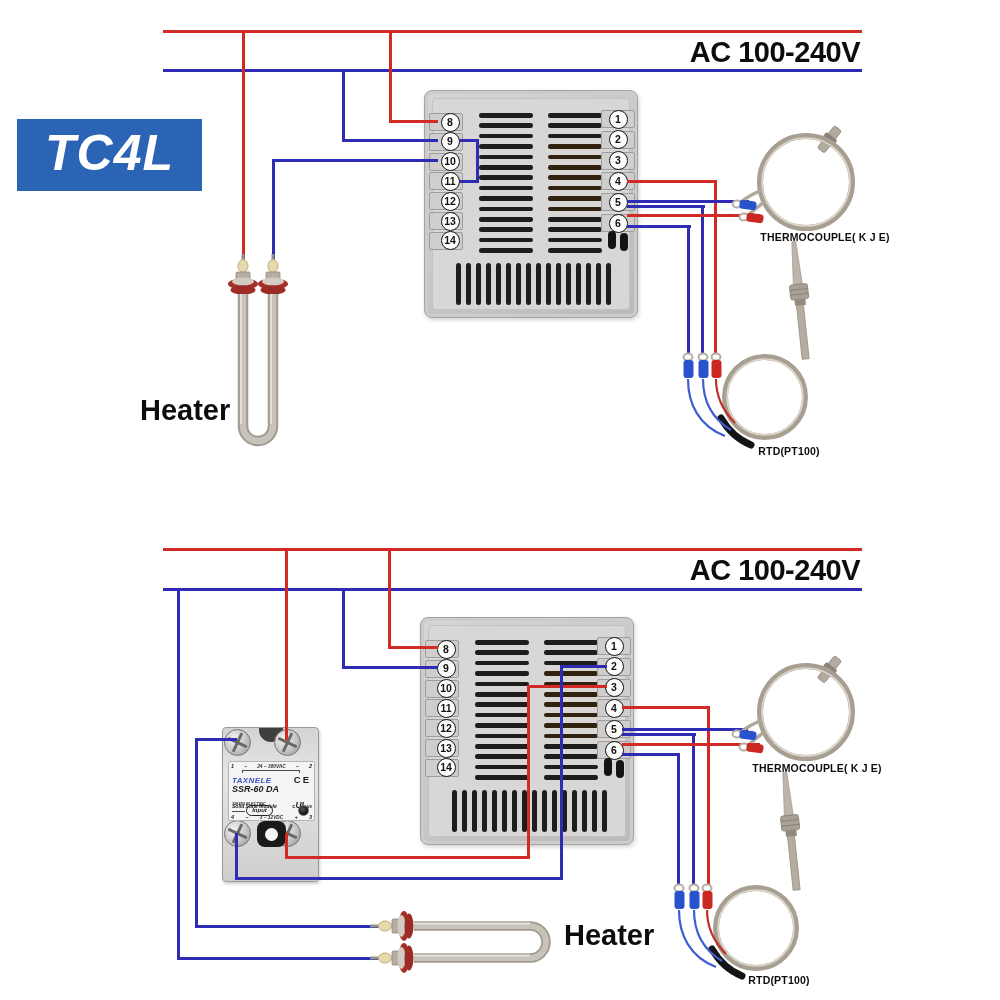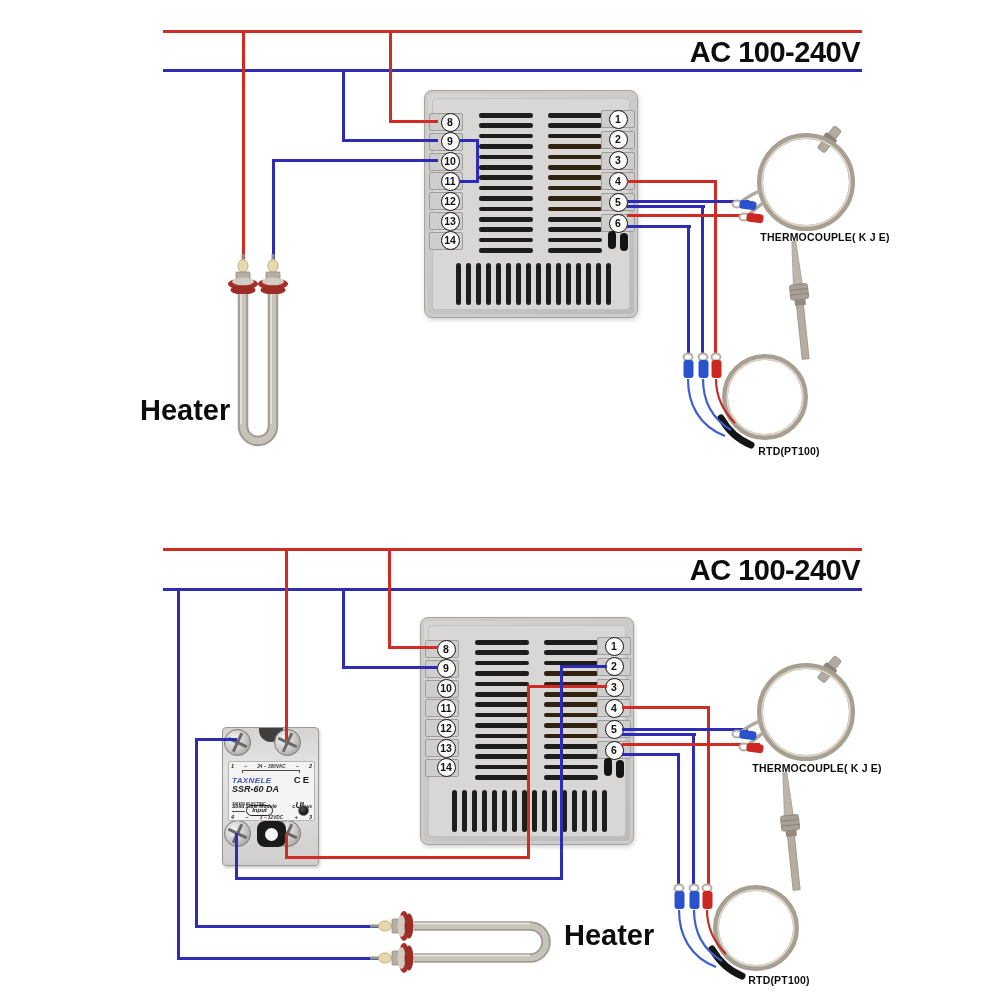--- a/index.html
+++ b/index.html
@@ -8,21 +8,21 @@
             font-family:"Liberation Sans", sans-serif; }
   
   .w  { position:absolute; z-index:3; }
   .wr { background:var(--red,#d22a25); }
   .wb { background:var(--blue,#2e2bb5); }
   
   .controller { position:absolute; z-index:2; width:214px; height:228px;
     background:linear-gradient(145deg,#d7d6d4,#bbbab8); border:1px solid #a5a4a2;
     border-radius:8px; box-shadow:inset 0 0 0 3px #cdccca, 1px 2px 4px rgba(0,0,0,.18); }
   
-  .ssr { position:absolute; z-index:2; width:97px; height:139px;
+  .ssr { position:absolute; z-index:2; width:97px; height:155px;
     background:linear-gradient(180deg,#d4d3d1,#e6e5e3 30%,#cfcecc); border:1px solid #9b9a98;
     border-radius:4px; box-shadow:1px 2px 3px rgba(0,0,0,.2); }
   .screw { position:absolute; width:27px; height:27px; border-radius:50%;
     background:radial-gradient(circle at 35% 35%, #f4f4f2, #c6c5c3 55%, #8d8c8a);
     border:1px solid #767573; }
   .screw::before, .screw::after { content:""; position:absolute; left:11px; top:2px;
     width:3px; height:21px; background:#6a6967; border-radius:2px; transform:rotate(25deg); }
   .screw::after { transform:rotate(115deg); }
   .ssr-topnotch { position:absolute; left:36px; top:0; width:24px; height:14px;
     background:#413f3d; border-radius:0 0 12px 12px; }
@@ -72,20 +72,23 @@
 </style>
 </head>
 <body>
 
 <div class="canvas">
 
   <div class="w wr" style="left:163px;top:30px;width:699px;height:3px"></div>
   <div class="w wb" style="left:163px;top:69px;width:699px;height:3px"></div>
   <div class="lbl ac" style="left:598px;top:36px">AC 100-240V</div>
 
+  <div class="badge" style="left:17px;top:119px;width:185px;height:72px;background:var(--badge,#2b63b5)">
+    <span>TC4L</span>
+  </div>
 
   <div class="w wr" style="left:242px;top:30px;width:3px;height:238px"></div>
   <div class="w wb" style="left:272px;top:159px;width:3px;height:106px"></div>
   <div class="w wb" style="left:272px;top:159px;width:166px;height:3px"></div>
   <div class="w wb" style="left:342px;top:69px;width:3px;height:73px"></div>
   <div class="w wb" style="left:342px;top:139px;width:96px;height:3px"></div>
   <div class="w wr" style="left:389px;top:30px;width:3px;height:92px"></div>
   <div class="w wr" style="left:389px;top:120px;width:49px;height:3px"></div>
 
   <div class="w wb" style="left:460px;top:139px;width:19px;height:3px"></div>

